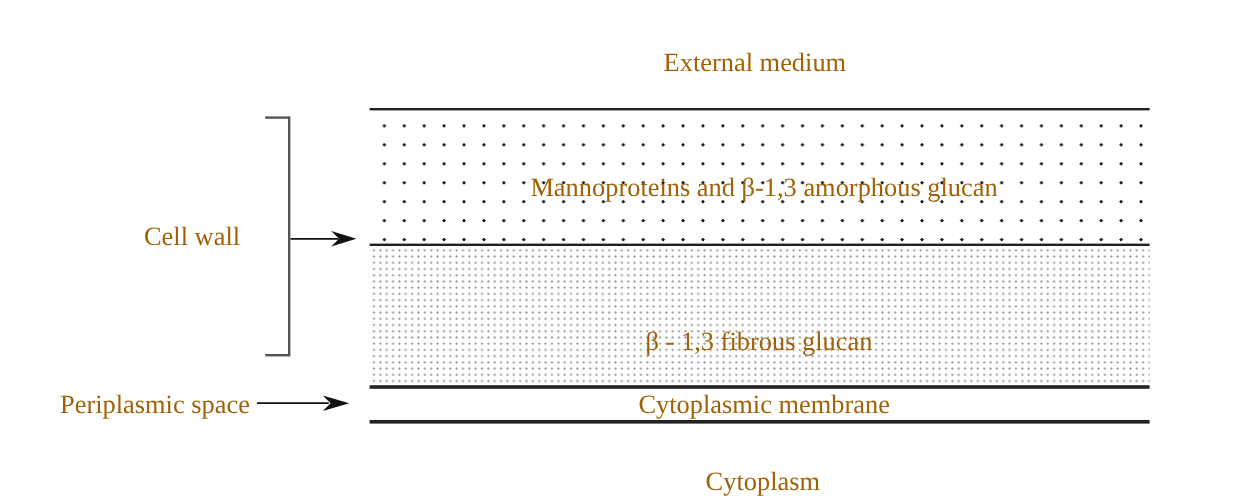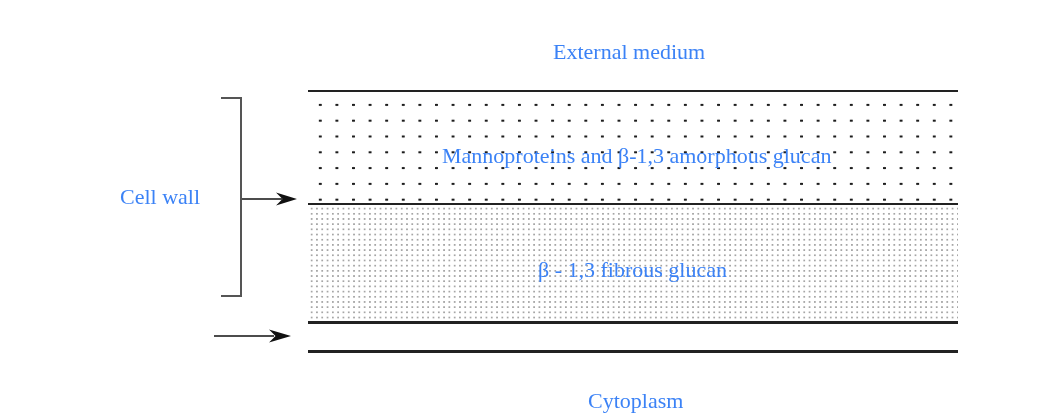--- a/index.html
+++ b/index.html
@@ -14,21 +14,21 @@
     background: #ffffff;
     font-family: "Liberation Serif", "DejaVu Serif", serif;
     color: #111111;
     overflow: hidden;
   }
   .lbl {
     position: absolute;
     font-size: 22px;
     line-height: 22px;
     white-space: nowrap;
-    color: #3b82f6;
+    color: #a16207;
   }
   .hline {
     position: absolute;
     left: 308px;
     width: 650px;
     background: #222222;
   }
   .layer {
     position: absolute;
     left: 308px;
@@ -66,39 +66,41 @@
   <div class="hline" style="top:90px; height:2px;"></div>
 
   <div class="layer layer-coarse"></div>
 
   <div class="lbl" style="left:442px; top:145px;text-align:right;">Mannoproteins and β-1,3 amorphous glucan</div>
 
   <div class="hline" style="top:203px; height:2px;"></div>
 
   <div class="layer layer-fine"></div>
 
-  <div class="lbl" style="left:538px; top:259px;">β - 1,3 fibrous glucan</div>
+  <div class="lbl" style="left:538px; top:274px;">β - 1,3 fibrous glucan</div>
 
   <div class="hline" style="top:321px; height:2.5px;"></div>
 
+  <div class="lbl" style="left:532px; top:326px;">Cytoplasmic membrane</div>
 
   <div class="hline" style="top:350px; height:2.5px;"></div>
 
   <div class="lbl" style="left:588px; top:390px;">Cytoplasm</div>
 
   <div class="lbl" style="left:120px; top:186px;">Cell wall</div>
 
   <div class="bracket-part" style="left:240px; top:97px; width:2px; height:200px;"></div>
   <div class="bracket-part" style="left:221px; top:97px; width:20px; height:2px;"></div>
   <div class="bracket-part" style="left:221px; top:295px; width:20px; height:2px;"></div>
 
   <svg class="arrow-svg" style="left:242px; top:191px;" width="58" height="16" viewBox="0 0 58 16">
     <line x1="0" y1="8" x2="40" y2="8" stroke="#111111" stroke-width="1.4"></line>
     <polygon points="34,1.5 55,8 34,14.5 40.5,8" fill="#111111"></polygon>
   </svg>
 
+  <div class="lbl" style="left:50px; top:326px;">Periplasmic space</div>
 
   <svg class="arrow-svg" style="left:214px; top:328px;" width="80" height="16" viewBox="0 0 80 16">
     <line x1="0" y1="8" x2="60" y2="8" stroke="#111111" stroke-width="1.4"></line>
     <polygon points="55,1.5 77,8 55,14.5 61.5,8" fill="#111111"></polygon>
   </svg>
 
 </div>
 
 </body></html>

